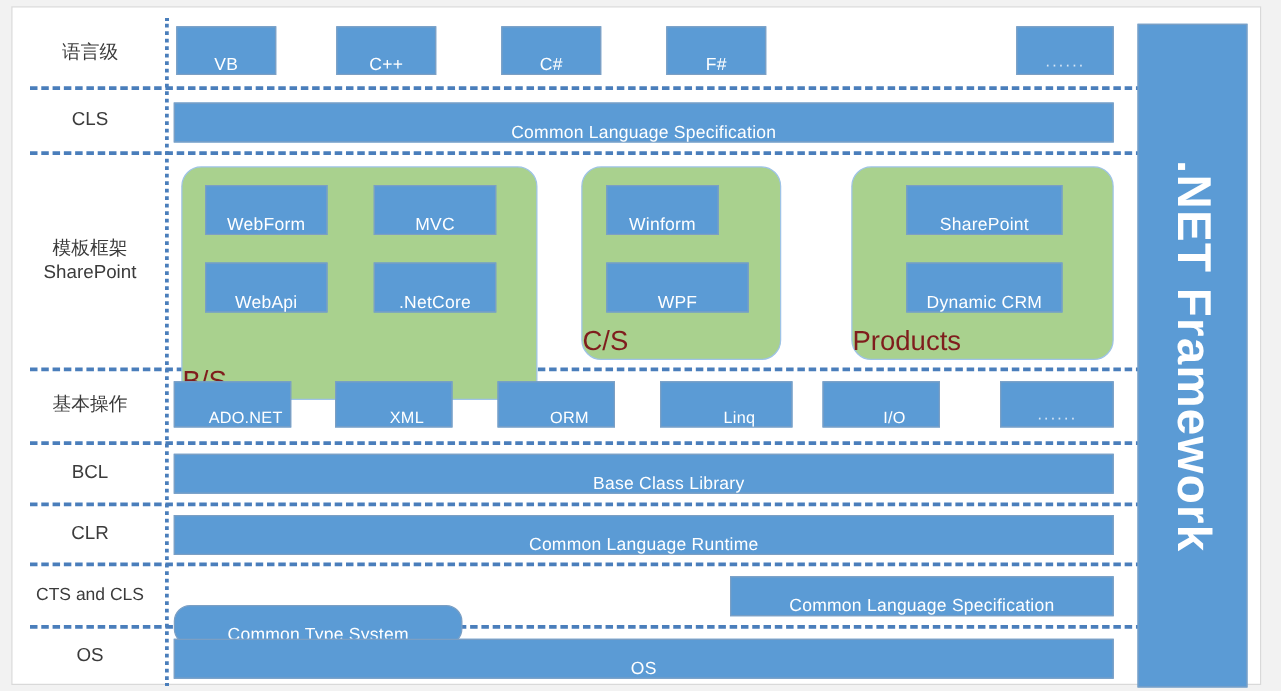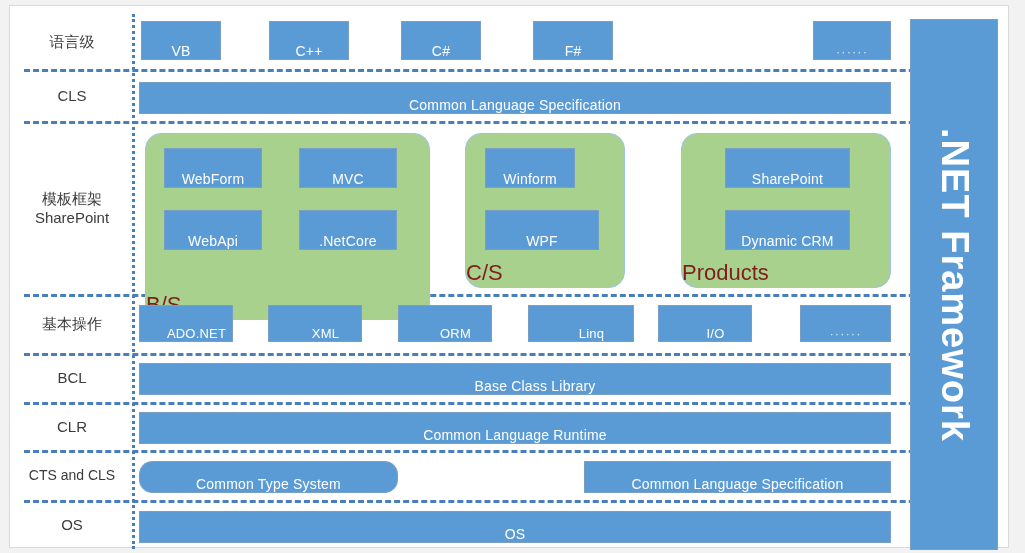--- a/index.html
+++ b/index.html
@@ -255,21 +255,21 @@
     </div>
 
     <div class="bbox" style="left:129px; top:357px; width:752px; height:32px;padding-left:40px;">
       <span>Base Class Library</span>
     </div>
 
     <div class="bbox" style="left:129px; top:406px; width:752px; height:32px;">
       <span>Common Language Runtime</span>
     </div>
 
-    <div class="bbox" style="left:129px; top:455px; width:259px; height:32px;border-radius:13px;">
+    <div class="bbox" style="left:129px; top:478px; width:231px; height:32px;border-radius:13px;">
       <span>Common Type System</span>
     </div>
     <div class="bbox" style="left:574px; top:455px; width:307px; height:32px;">
       <span>Common Language Specification</span>
     </div>
 
     <div class="bbox" style="left:129px; top:505px; width:752px; height:32px;">
       <span>OS</span>
     </div>
 

